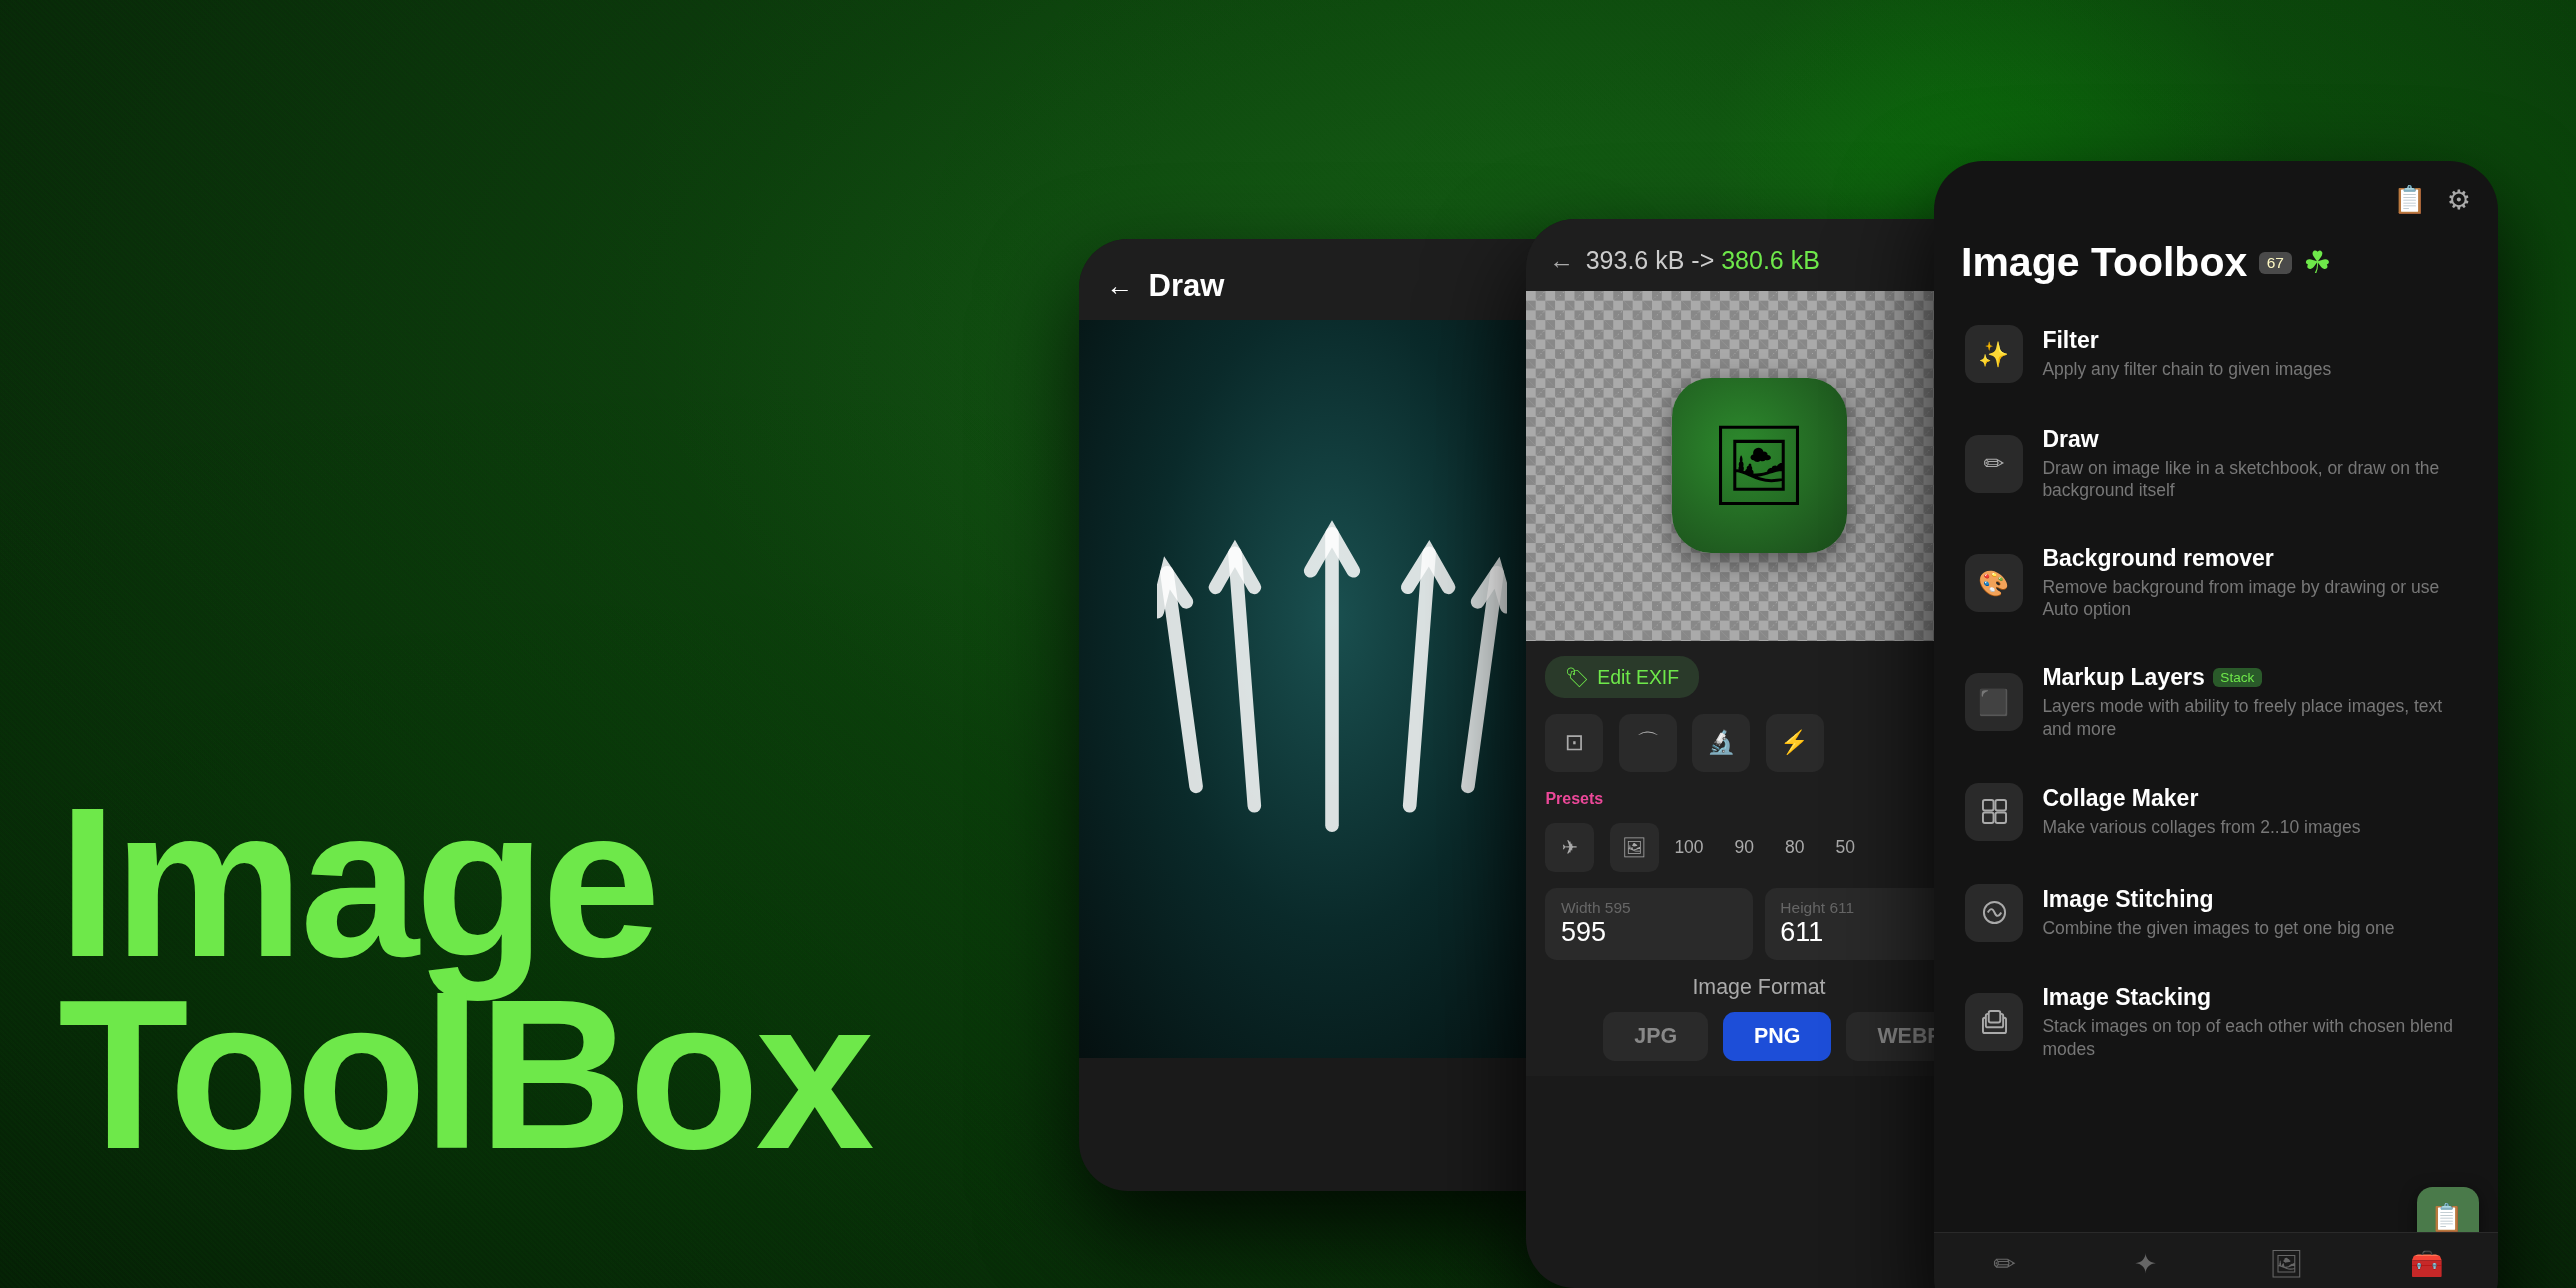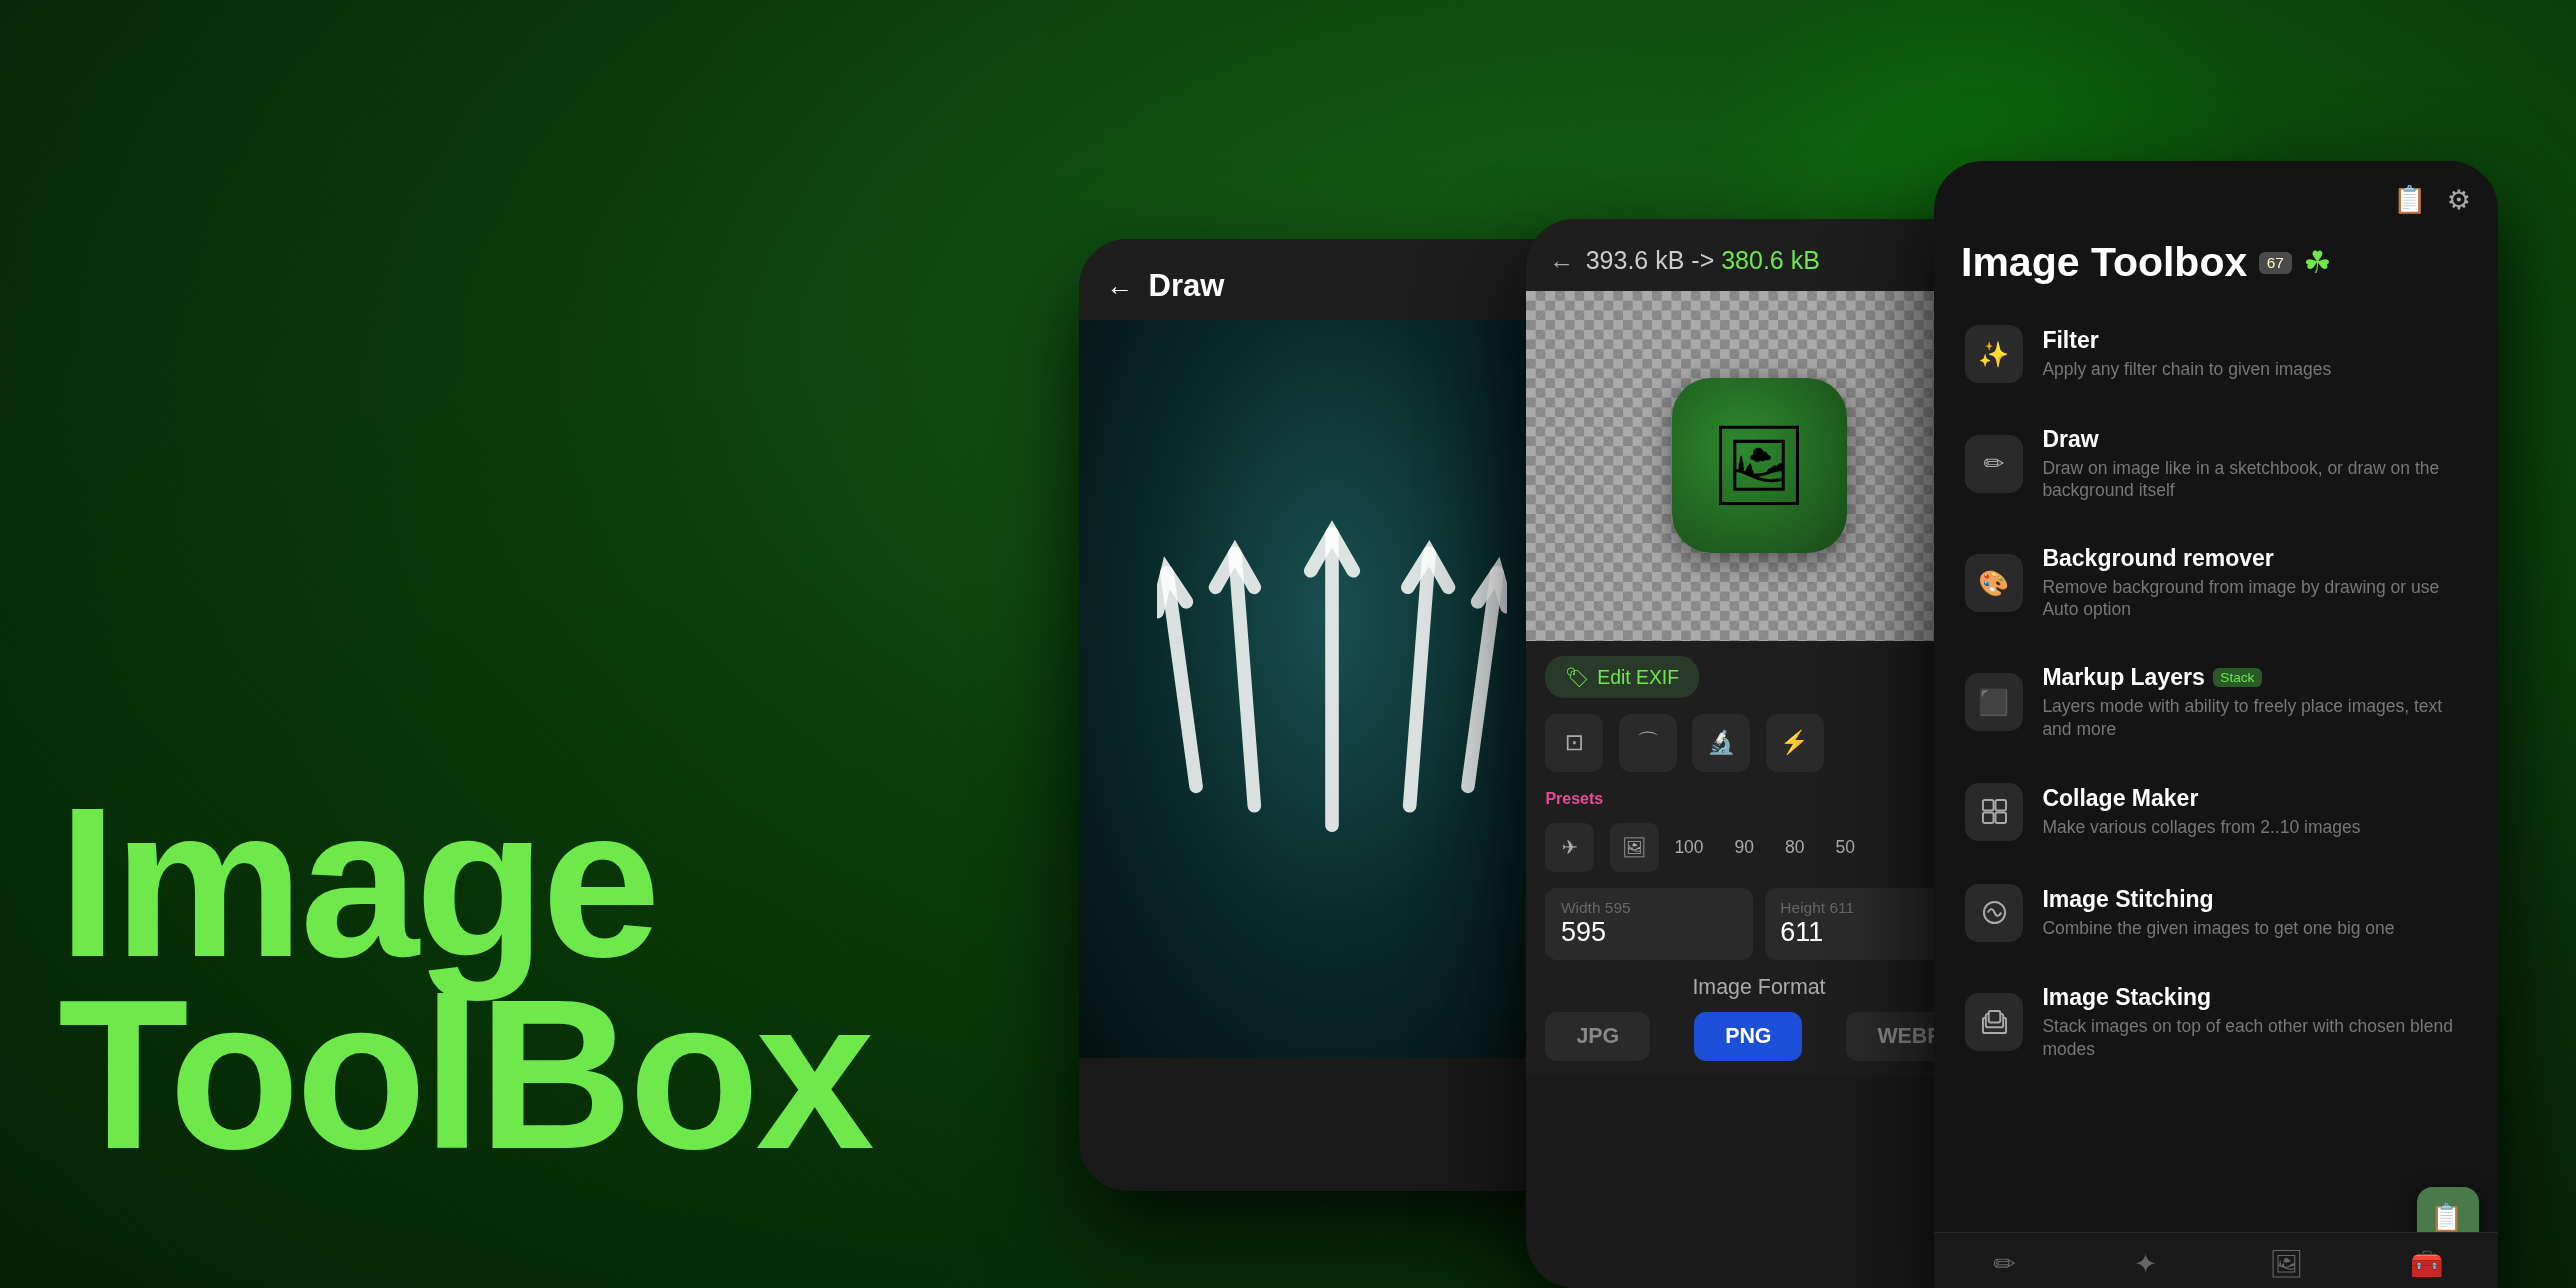--- a/index.html
+++ b/index.html
@@ -263,21 +263,21 @@
       text-align: center;
     }
     .image-format-title {
       color: #aaa;
       font-size: 21.4px;
       margin-bottom: 11.7px;
     }
     .format-buttons {
       display: flex;
       gap: 15px;
-      justify-content: space-between;
+      justify-content: flex-end;
     }
     .format-btn {
       padding: 11.7px 31px;
       border-radius: 11.7px;
       font-size: 21.4px;
       font-weight: 600;
       border: none;
     }
     .format-btn.inactive { background: #2a2a2a; color: #888; }
     .format-btn.active { background: #1d4ed8; color: #fff; }

